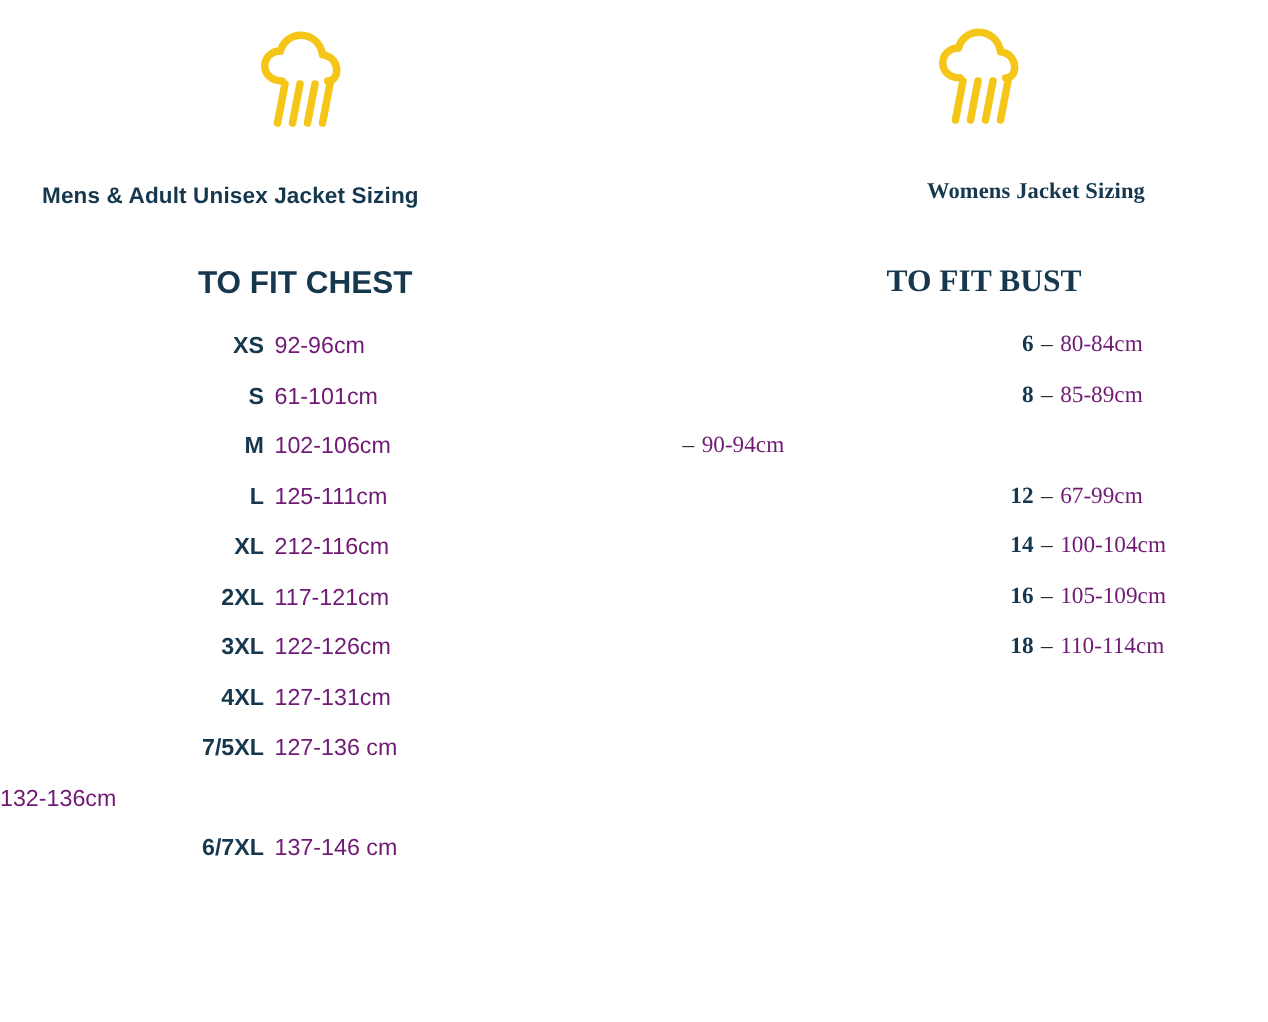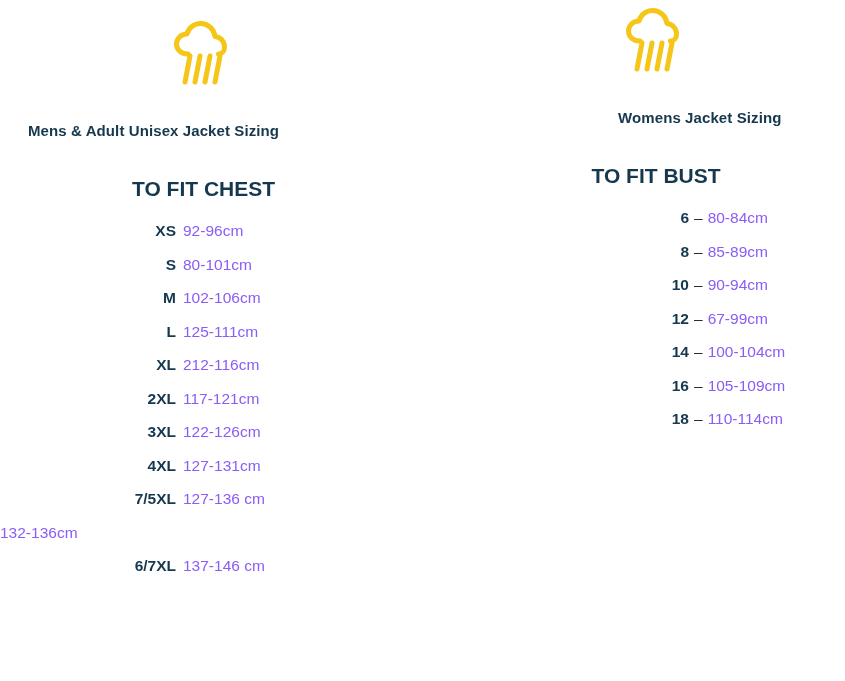--- a/index.html
+++ b/index.html
@@ -24,21 +24,22 @@
   .column {
     position: relative;
     box-sizing: border-box;
   }
   .col-left {
     width: 455px;
     padding-top: 20px;
   }
   .col-right {
     width: 390px;
-    padding-top: 7px;
+    padding-top: 18px;
+    font-family: Liberation Serif, serif;
   }
   .icon-wrap {
     display: flex;
     justify-content: center;
     align-items: flex-start;
     height: 90px;
   }
   .col-left .icon-wrap {
     padding-left: 0px;
     justify-content: center;
@@ -113,21 +114,21 @@
   .col-right .size-label {
     width: 234px;
     padding-right: 5px;
   }
   .size-sep {
     color: #2b2b2b;
     padding-right: 5px;
     font-weight: normal;
   }
   .size-value {
-    color: #8b5cf6;
+    color: #701a75;
     font-weight: normal;
     white-space: nowrap;
   }
 </style>
 </head>
 <body>
 
 <div class="page">
 
   <div class="column col-left">
@@ -142,21 +143,21 @@
     </div>
     <div class="section-title">Mens &amp; Adult Unisex Jacket Sizing</div>
     <div class="table-heading">TO FIT CHEST</div>
     <ul class="size-list">
       <li class="size-row">
         <span class="size-label">XS</span>
         <span class="size-value">92-96cm</span>
       </li>
       <li class="size-row">
         <span class="size-label">S</span>
-        <span class="size-value">80-101cm</span>
+        <span class="size-value">61-101cm</span>
       </li>
       <li class="size-row">
         <span class="size-label">M</span>
         <span class="size-value">102-106cm</span>
       </li>
       <li class="size-row">
         <span class="size-label">L</span>
         <span class="size-value">125-111cm</span>
       </li>
       <li class="size-row">
@@ -206,21 +207,20 @@
         <span class="size-label">6</span>
         <span class="size-sep">–</span>
         <span class="size-value">80-84cm</span>
       </li>
       <li class="size-row">
         <span class="size-label">8</span>
         <span class="size-sep">–</span>
         <span class="size-value">85-89cm</span>
       </li>
       <li class="size-row">
-        <span class="size-label">10</span>
         <span class="size-sep">–</span>
         <span class="size-value">90-94cm</span>
       </li>
       <li class="size-row">
         <span class="size-label">12</span>
         <span class="size-sep">–</span>
         <span class="size-value">67-99cm</span>
       </li>
       <li class="size-row">
         <span class="size-label">14</span>

